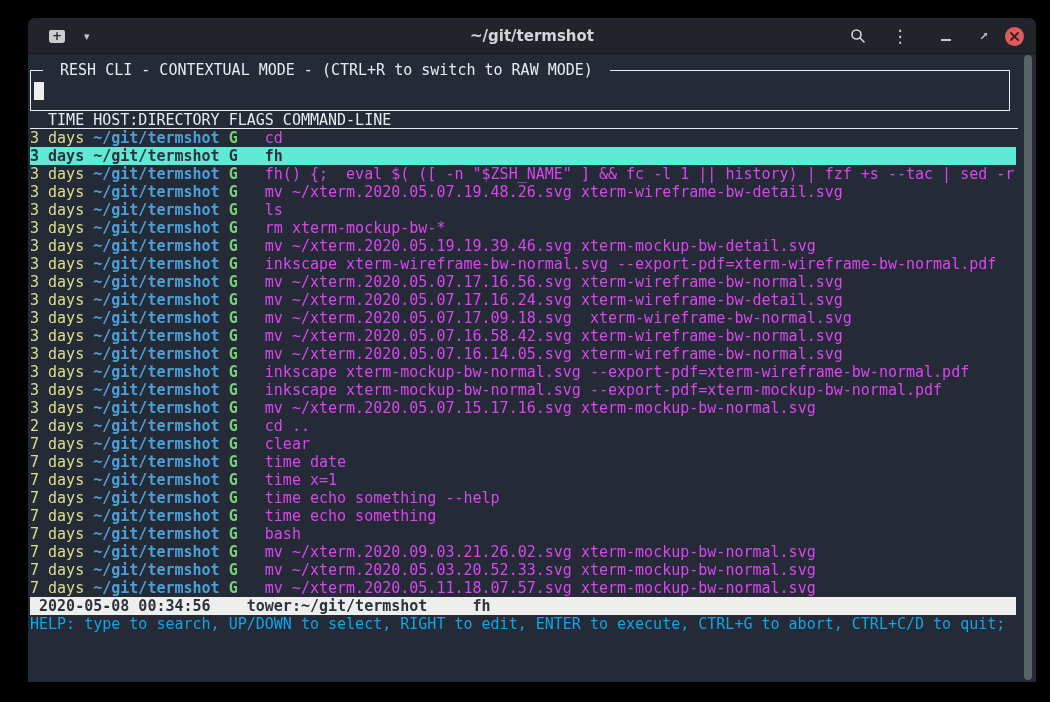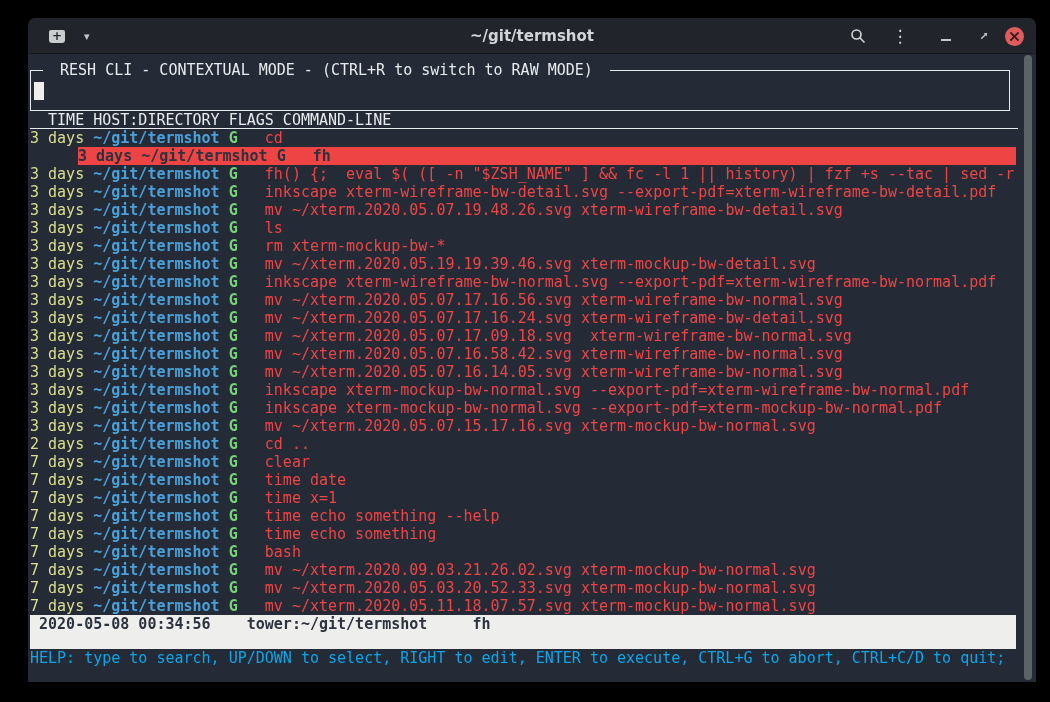--- a/index.html
+++ b/index.html
@@ -61,26 +61,26 @@
   
   .table-header{
     white-space:pre;color:#e8ebee;
     border-bottom:1px solid #e8ebee;height:17px;
   }
   .rows{width:986px;overflow:hidden;}
   .row{white-space:pre;height:18px;overflow:hidden;}
   .c-time{color:#dcdf8d;}
   .c-host{color:#4aa0d9;font-weight:bold;}
   .c-flags{color:#78d178;font-weight:bold;}
-  .c-cmd{color:#ef4444;}
-  .row.selected{background:#ef4444;font-weight:bold;margin-left:48px;}
+  .c-cmd{color:#d946ef;}
+  .row.selected{background:#5eead4;font-weight:bold;}
   .row.selected .c-time,.row.selected .c-host,
   .row.selected .c-flags,.row.selected .c-cmd{color:#2c323e;}
   .status-line{
-    white-space:pre;height:34px;background:#eeeeec;color:#2c323e;
+    white-space:pre;height:18px;background:#eeeeec;color:#2c323e;
     font-weight:bold;width:986px;
   }
   .help-line{white-space:pre;height:18px;color:#0ea5e9;}
 </style>
 </head>
 <body>
 
 <div class="window">
 
   <div class="titlebar">
@@ -127,21 +127,20 @@
 
       <div class="table-header">  TIME HOST:DIRECTORY FLAGS COMMAND-LINE</div>
 
       <div class="rows">
   <div class="row"><span class="c-time">3 days</span> <span class="c-host">~/git/termshot</span> <span class="c-flags">G</span>   <span class="c-cmd">cd</span></div>
 
   <div class="row selected"><span class="c-time">3 days</span> <span class="c-host">~/git/termshot</span> <span class="c-flags">G</span>   <span class="c-cmd">fh</span></div>
 
   <div class="row"><span class="c-time">3 days</span> <span class="c-host">~/git/termshot</span> <span class="c-flags">G</span>   <span class="c-cmd">fh() {;  eval $( ([ -n "$ZSH_NAME" ] &amp;&amp; fc -l 1 || history) | fzf +s --tac | sed -r</span></div>
 
-  <div class="row"><span class="c-time">3 days</span> <span class="c-host">~/git/termshot</span> <span class="c-flags">G</span>   <span class="c-cmd">inkscape xterm-wireframe-bw-detail.svg --export-pdf=xterm-wireframe-bw-detail.pdf</span></div>
 
   <div class="row"><span class="c-time">3 days</span> <span class="c-host">~/git/termshot</span> <span class="c-flags">G</span>   <span class="c-cmd">mv ~/xterm.2020.05.07.19.48.26.svg xterm-wireframe-bw-detail.svg</span></div>
 
   <div class="row"><span class="c-time">3 days</span> <span class="c-host">~/git/termshot</span> <span class="c-flags">G</span>   <span class="c-cmd">ls</span></div>
 
   <div class="row"><span class="c-time">3 days</span> <span class="c-host">~/git/termshot</span> <span class="c-flags">G</span>   <span class="c-cmd">rm xterm-mockup-bw-*</span></div>
 
   <div class="row"><span class="c-time">3 days</span> <span class="c-host">~/git/termshot</span> <span class="c-flags">G</span>   <span class="c-cmd">mv ~/xterm.2020.05.19.19.39.46.svg xterm-mockup-bw-detail.svg</span></div>
 
   <div class="row"><span class="c-time">3 days</span> <span class="c-host">~/git/termshot</span> <span class="c-flags">G</span>   <span class="c-cmd">inkscape xterm-wireframe-bw-normal.svg --export-pdf=xterm-wireframe-bw-normal.pdf</span></div>

